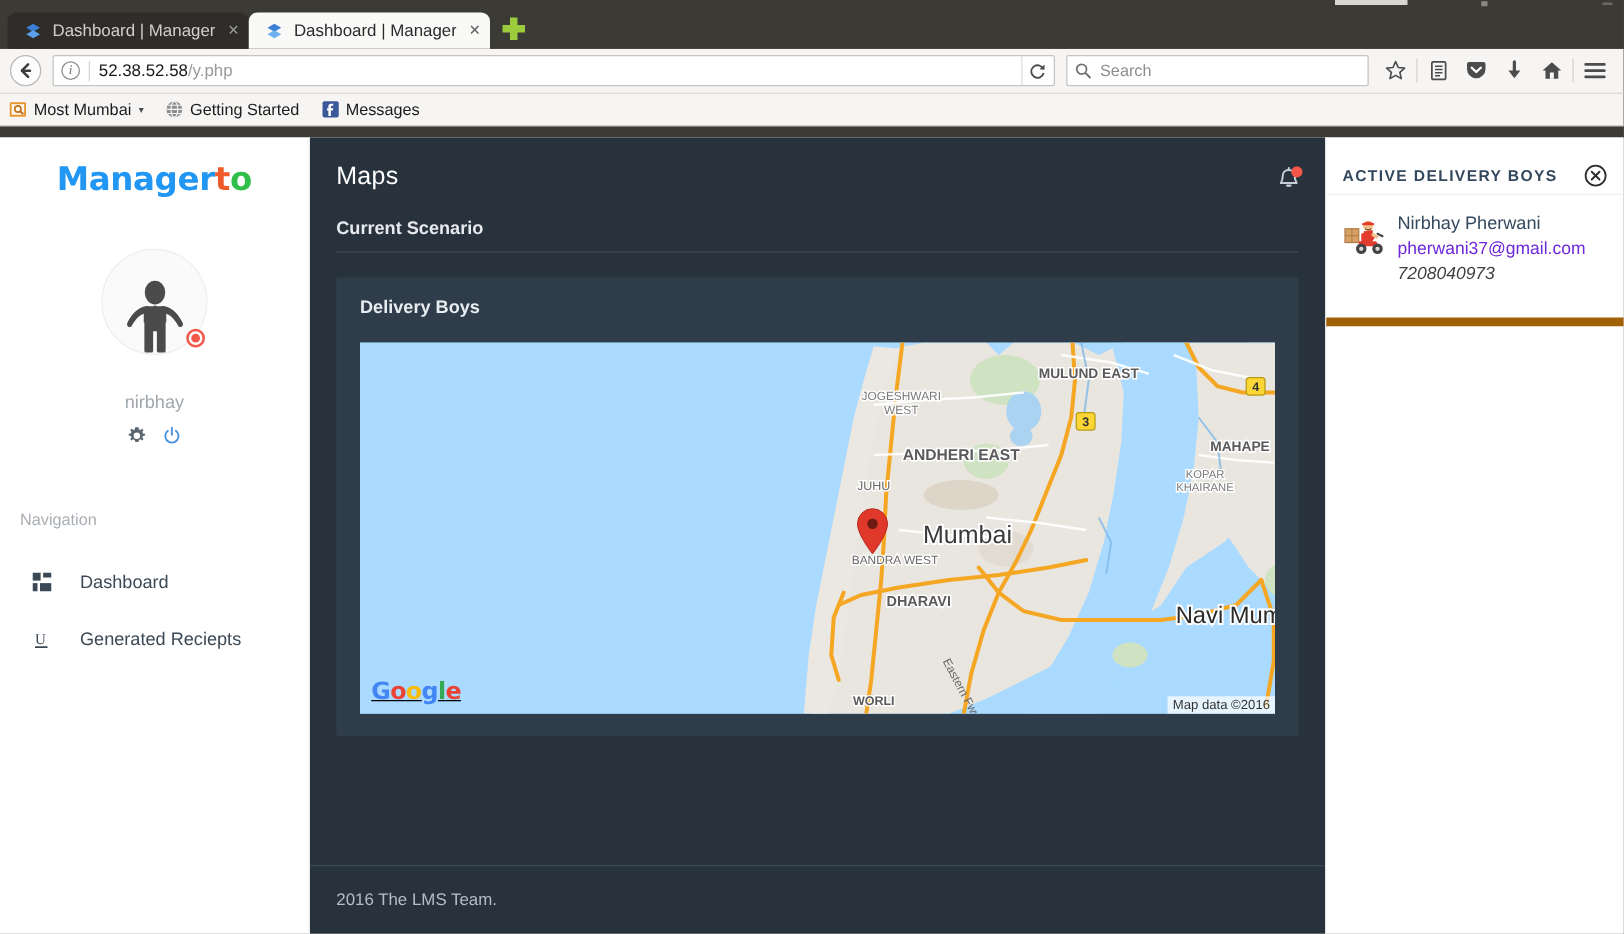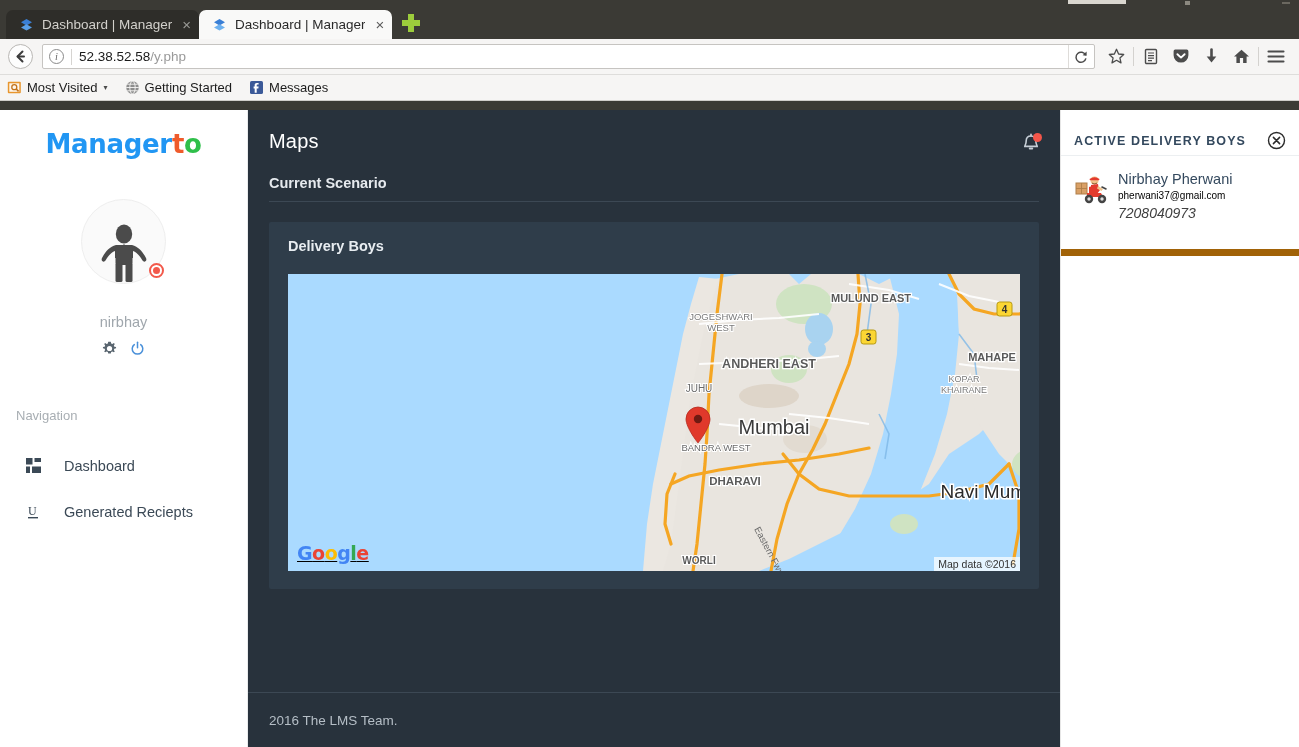--- a/index.html
+++ b/index.html
@@ -123,21 +123,21 @@
 
   
   .rpanel { width: 239px; flex: none; background: #fff; border-left: 1px solid #e6e6e6; }
   .rp-head { height: 46px; display: flex; align-items: center; padding: 16px 13px 0 13px; border-bottom: 1px solid #eceff1; }
   .rp-title { font-size: 12.5px; font-weight: bold; color: #34495e; letter-spacing: 1.1px; flex: 1; }
   .rp-close { width: 20px; height: 20px; display: flex; align-items: center; justify-content: center; }
   .db-row { display: flex; padding: 15px 13px 28px 13px; border-bottom: 7px solid #a16207; }
   .db-ava { width: 36px; flex: none; display: flex; align-items: flex-start; justify-content: center; padding-top: 2px; }
   .db-info { padding-left: 8px; min-width: 0; }
   .db-name { font-size: 14.5px; color: #34495e; }
-  .db-mail { font-size: 10px; color: #000000; margin-top: 3px; }
+  .db-mail { font-size: 14px; color: #6d28d9; margin-top: 3px; }
   .db-phone { font-size: 14px; color: #404040; font-style: italic; margin-top: 4px; }
 </style>
 </head>
 <body>
 
 <div id="browser">
 
   <div class="win-strip">
     <div class="deco1"></div>
     <div class="deco2"></div>
@@ -179,20 +179,29 @@
       <span class="info-ico">i</span>
       <span class="url-sep"></span>
       <span class="url-text"><b>52.38.52.58</b><span>/y.php</span></span>
       <span class="reload">
         <svg width="14" height="14" viewBox="0 0 14 14">
             <path d="M11.6 5.2 A5 5 0 1 0 11.9 8.4" stroke="#4a4a4a" stroke-width="1.5" fill="none"></path>
             <polygon points="12.6,1.6 12.6,5.8 8.6,5.3" fill="#4a4a4a"></polygon>
           </svg>
       </span>
     </div>
+    <div class="searchbar">
+      <span class="sico">
+        <svg width="13" height="13" viewBox="0 0 13 13">
+            <circle cx="5.3" cy="5.3" r="3.9" stroke="#707070" stroke-width="1.4" fill="none"></circle>
+            <path d="M8.3 8.3 L12 12" stroke="#707070" stroke-width="1.6" stroke-linecap="round"></path>
+          </svg>
+      </span>
+      <span class="search-ph">Search</span>
+    </div>
     <div class="tb-icons">
       <span class="tb-ico">
         <svg width="17" height="17" viewBox="0 0 17 17">
             <polygon points="8.5,1.3 10.6,6 15.7,6.5 11.9,9.9 13,14.9 8.5,12.3 4,14.9 5.1,9.9 1.3,6.5 6.4,6" fill="none" stroke="#4c4c4c" stroke-width="1.3" stroke-linejoin="round"></polygon>
           </svg>
       </span>
       <span class="tb-div"></span>
       <span class="tb-ico">
         <svg width="16" height="17" viewBox="0 0 16 17">
             <rect x="2.5" y="1.5" width="11" height="14" rx="1" fill="none" stroke="#4c4c4c" stroke-width="1.4"></rect>
@@ -229,21 +238,21 @@
   <div class="bookmarks">
     <div class="bm">
       <span class="bmi">
         <svg width="15" height="15" viewBox="0 0 15 15">
             <rect x="0.8" y="1.8" width="13" height="11.5" rx="1" fill="#e8962e"></rect>
             <rect x="2.3" y="3.3" width="10" height="8.5" fill="#fdf6ec"></rect>
             <circle cx="7.3" cy="7.2" r="2.5" fill="none" stroke="#c2721a" stroke-width="1.3"></circle>
             <path d="M9.2 9 L11.6 11.4" stroke="#c2721a" stroke-width="1.6"></path>
           </svg>
       </span>
-      <span>Most Visited</span>
+      <span>Most Mumbai</span>
       <span class="caret">▾</span>
     </div>
     <div class="bm">
       <span class="bmi">
         <svg width="15" height="15" viewBox="0 0 15 15">
             <circle cx="7.5" cy="7.5" r="6.3" fill="#8d8d8d"></circle>
             <ellipse cx="7.5" cy="7.5" rx="2.7" ry="6.3" fill="none" stroke="#f6f5f4" stroke-width="0.9"></ellipse>
             <path d="M1.2 7.5 h12.6 M2.2 4.2 h10.6 M2.2 10.8 h10.6" stroke="#f6f5f4" stroke-width="0.9"></path>
           </svg>
       </span>

